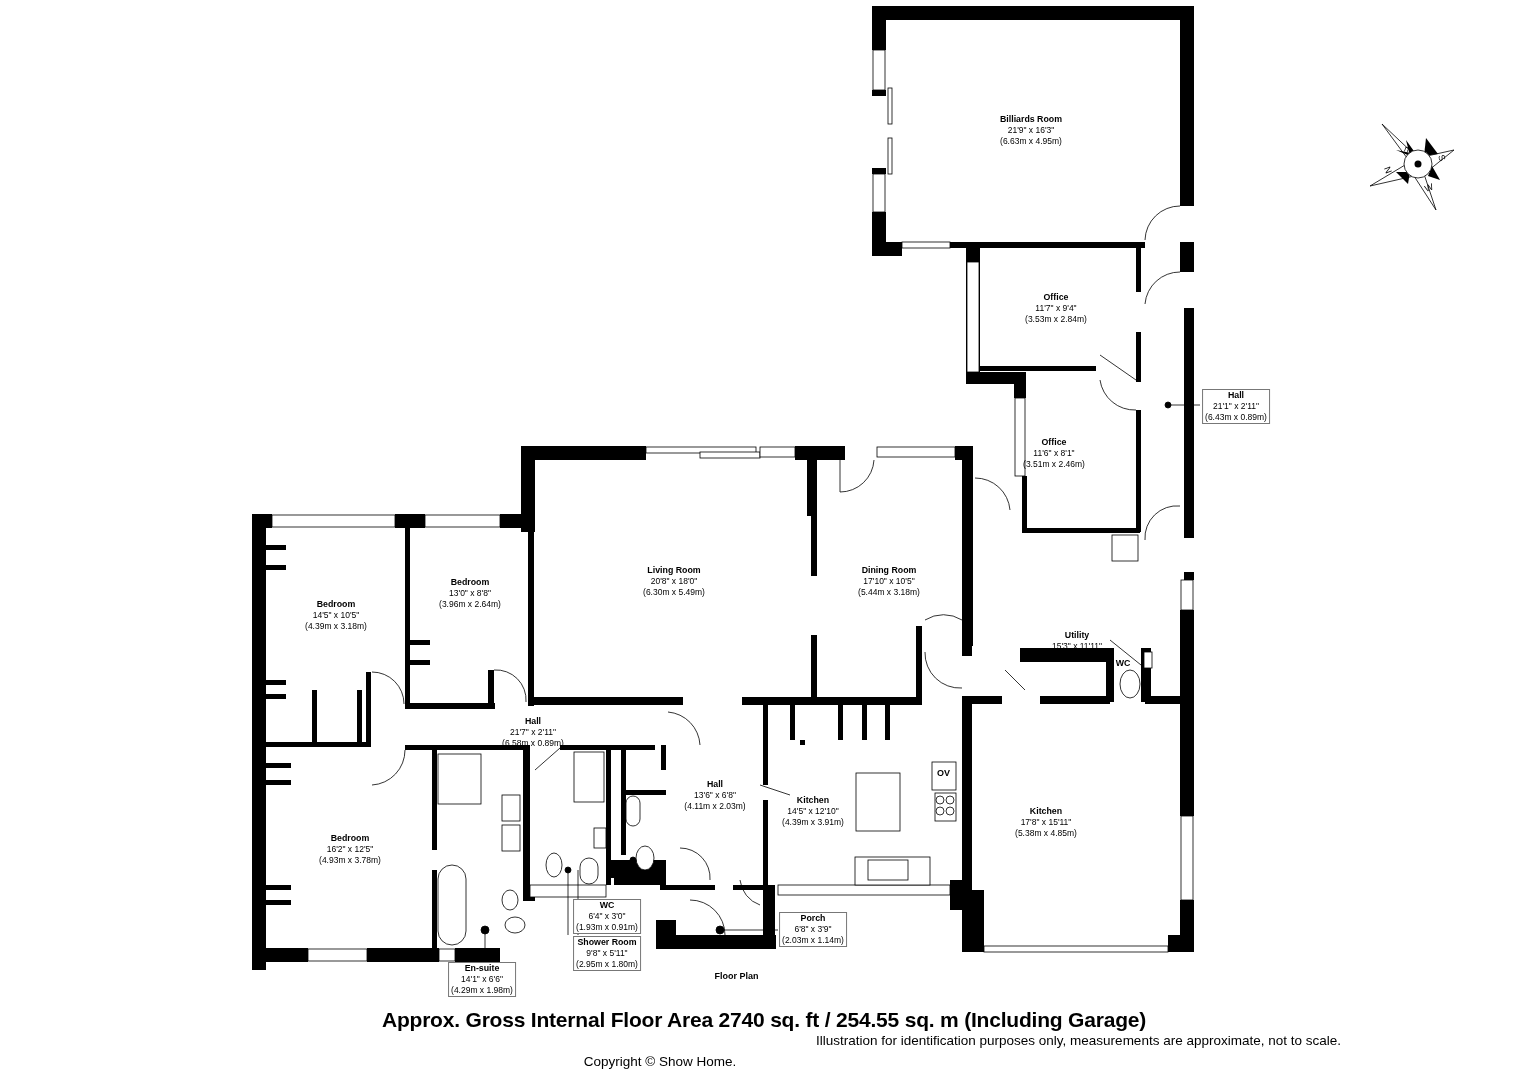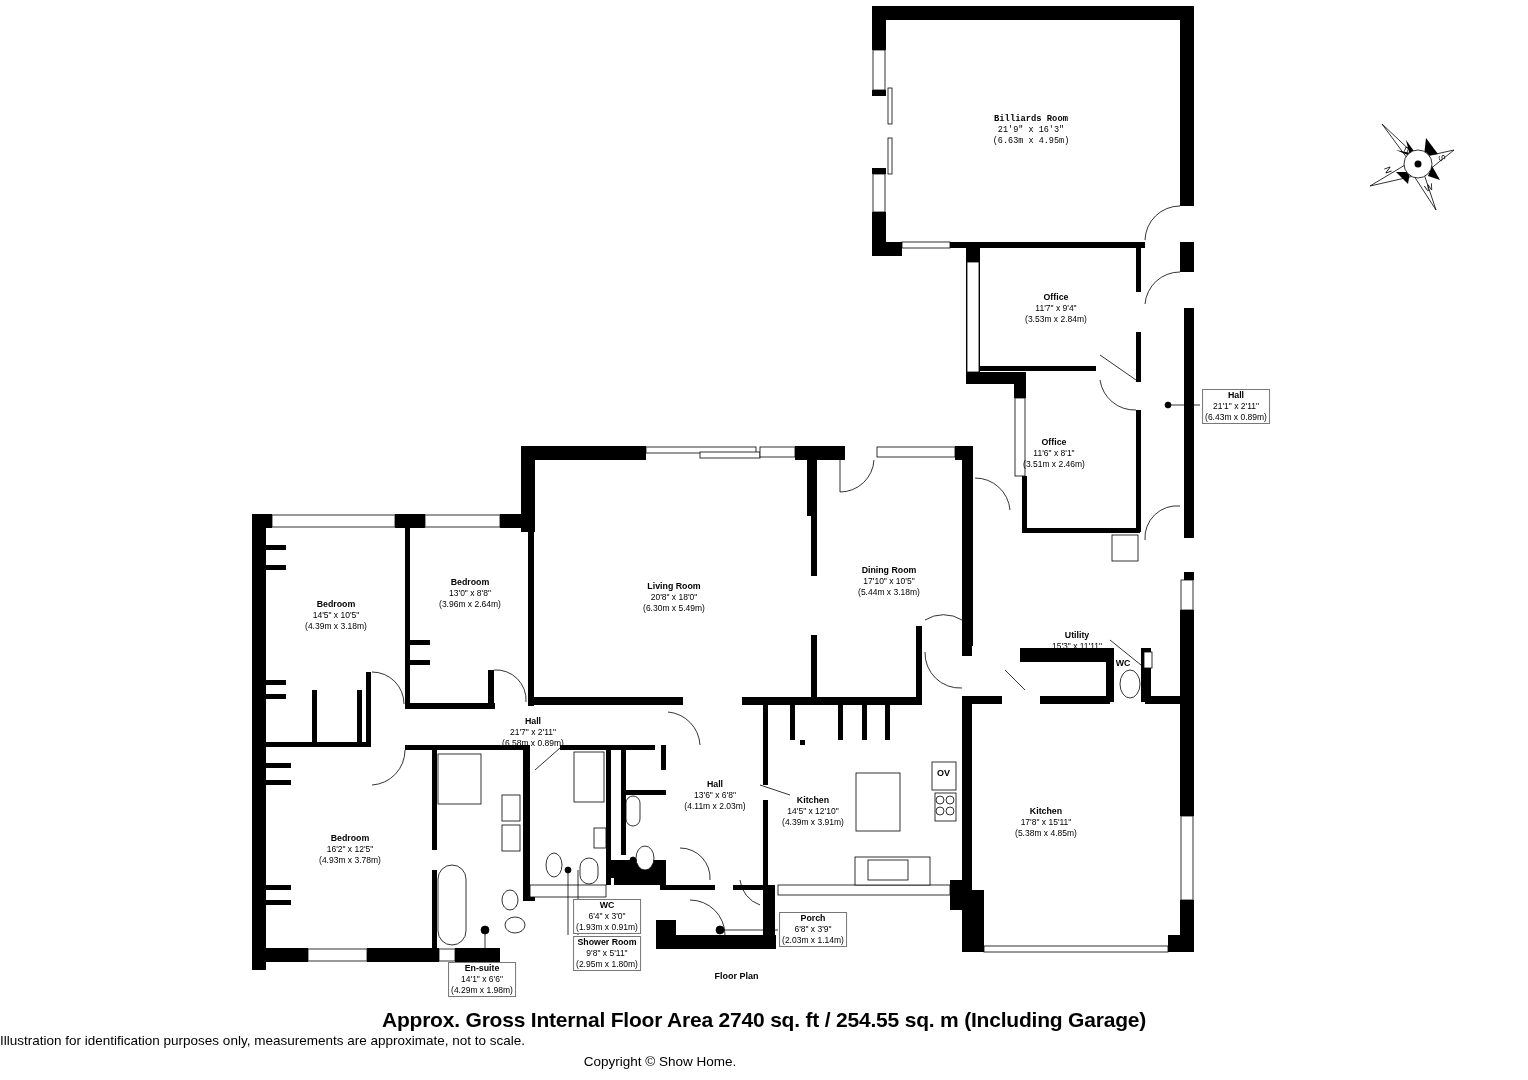--- a/index.html
+++ b/index.html
@@ -3,21 +3,21 @@
 <meta charset="utf-8">
 <style>
   html, body { margin:0; padding:0; background:#ffffff; }
   body { width:1528px; height:1080px; position:relative; overflow:hidden; font-family:"Liberation Sans", sans-serif; color:#000; }
   #plan { position:absolute; left:0; top:0; }
   .room-label { position:absolute; text-align:center; font-size:8.5px; line-height:11px; transform:translateX(-50%); white-space:nowrap; }
   .room-label .name { font-weight:bold; font-size:8.8px; }
   .boxed { border:1px solid #777; background:#fff; padding:0 2px; }
   .ov { position:absolute; font-size:9px; font-weight:bold; }
   .footer-title { position:absolute; left:0; width:1528px; top:1008px; text-align:center; font-weight:bold; font-size:21px; letter-spacing:-0.2px; }
-  .footer-sub { position:absolute; left:0; width:1341px; top:1033px; text-align:left; font-size:13.5px; }
+  .footer-sub { position:absolute; left:0; width:1341px; top:1033px; text-align:right; font-size:13.5px; }
   .footer-copy { position:absolute; left:0; width:1320px; top:1054px; text-align:center; font-size:13.5px; }
   .plan-caption { position:absolute; left:718px; top:971px; font-weight:bold; font-size:9px; transform:translateX(-50%);padding-left:37px; }
   .compass { position:absolute; left:1366px; top:114px; width:104px; height:104px; }
 </style>
 </head>
 <body>
 
 <svg id="plan" width="1528" height="1080" viewBox="0 0 1528 1080">
   <g fill="#000" stroke="none">
 
@@ -206,41 +206,41 @@
     <circle cx="485" cy="930" r="4"></circle>
     <line x1="568" y1="870" x2="568" y2="935"></line>
     <circle cx="568" cy="870" r="3"></circle>
     <line x1="578" y1="870" x2="578" y2="935"></line>
     <circle cx="633" cy="860" r="3"></circle>
     <line x1="720" y1="930" x2="778" y2="930"></line>
     <circle cx="720" cy="930" r="4"></circle>
   </g>
 </svg>
 
-<div class="room-label" style="left:1031px;top:114px;font-family:Liberation Mono, monospace;">
+<div class="room-label" style="left:1031px;top:114px;">
   <div class="name">Billiards Room</div>
   <div>21'9" x 16'3"</div>
   <div>(6.63m x 4.95m)</div>
 </div>
 <div class="room-label" style="left:1056px;top:292px;">
   <div class="name">Office</div>
   <div>11'7" x 9'4"</div>
   <div>(3.53m x 2.84m)</div>
 </div>
 <div class="room-label" style="left:1054px;top:437px;">
   <div class="name">Office</div>
   <div>11'6" x 8'1"</div>
   <div>(3.51m x 2.46m)</div>
 </div>
 <div class="room-label boxed" style="left:1236px;top:389px;">
   <div class="name">Hall</div>
   <div>21'1" x 2'11"</div>
   <div>(6.43m x 0.89m)</div>
 </div>
-<div class="room-label" style="left:674px;top:565px;margin-top:16px;">
+<div class="room-label" style="left:674px;top:565px;">
   <div class="name">Living Room</div>
   <div>20'8" x 18'0"</div>
   <div>(6.30m x 5.49m)</div>
 </div>
 <div class="room-label" style="left:889px;top:565px;">
   <div class="name">Dining Room</div>
   <div>17'10" x 10'5"</div>
   <div>(5.44m x 3.18m)</div>
 </div>
 <div class="room-label" style="left:336px;top:599px;">

